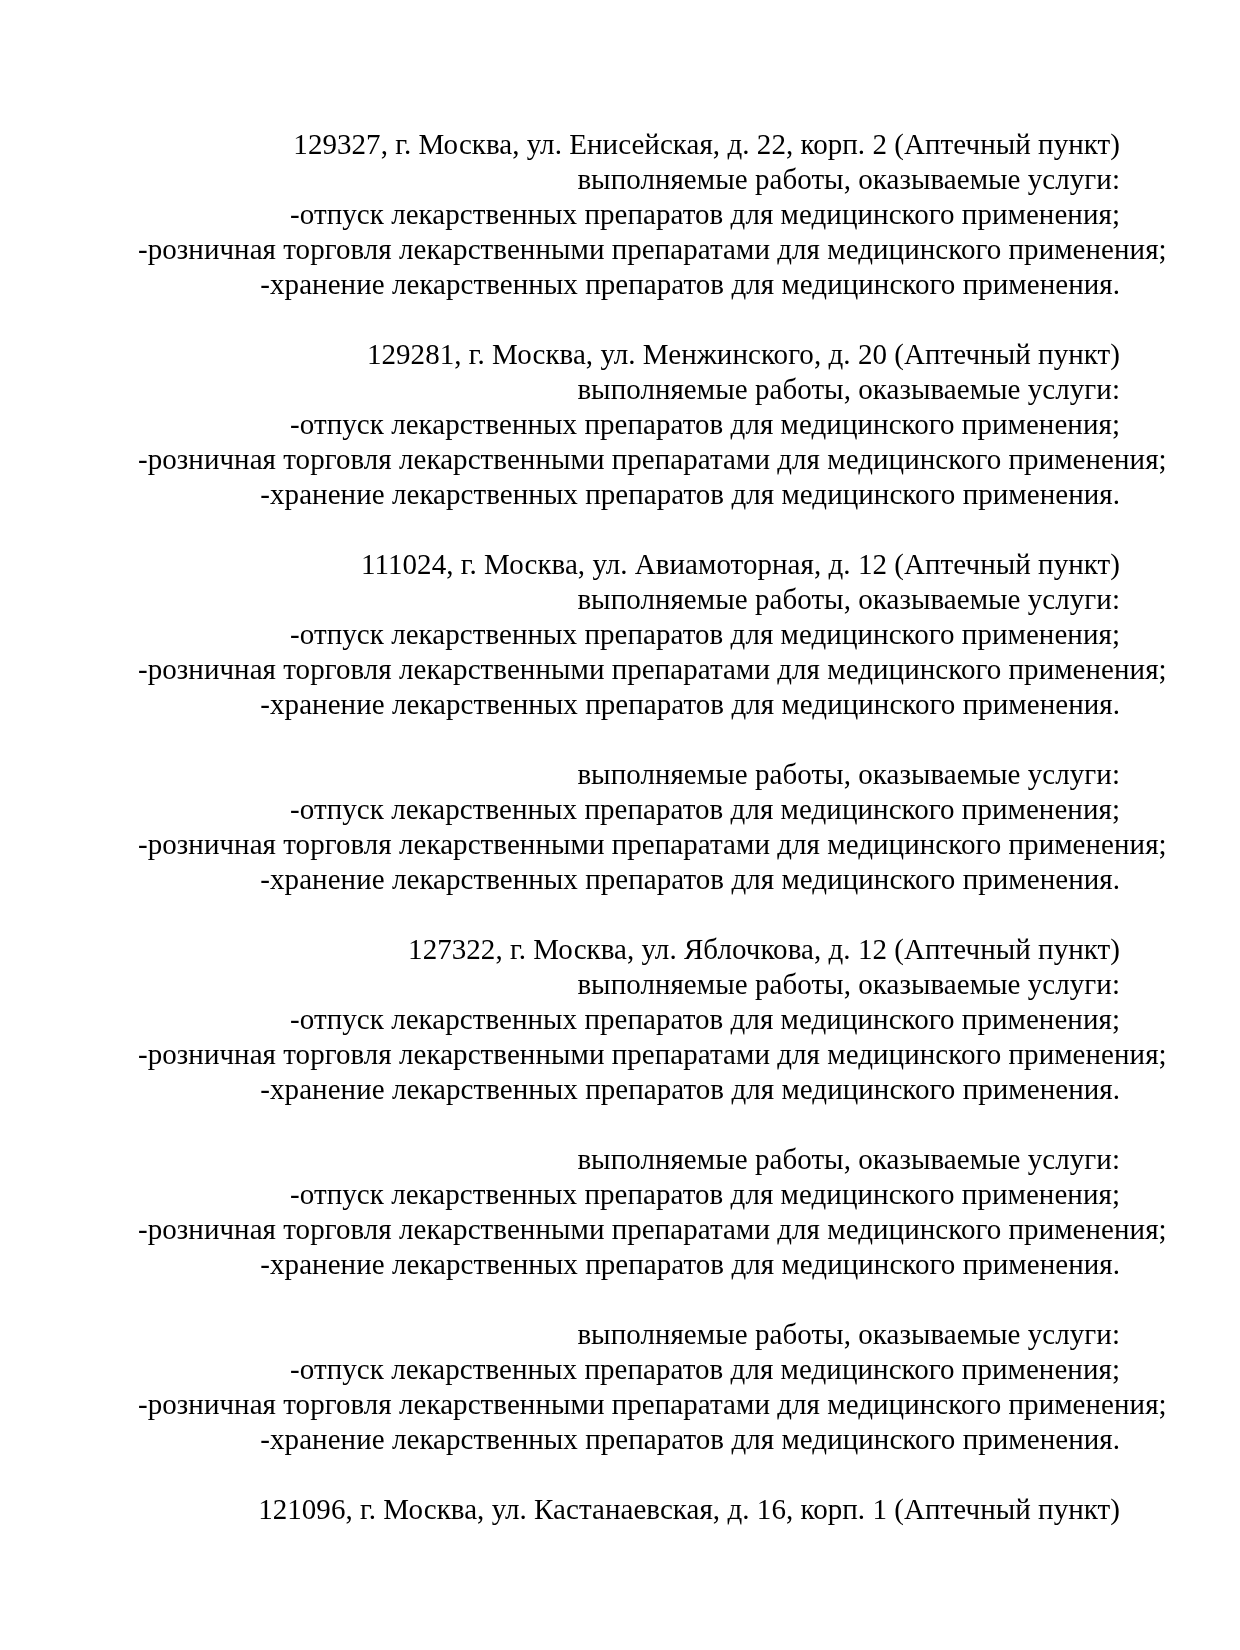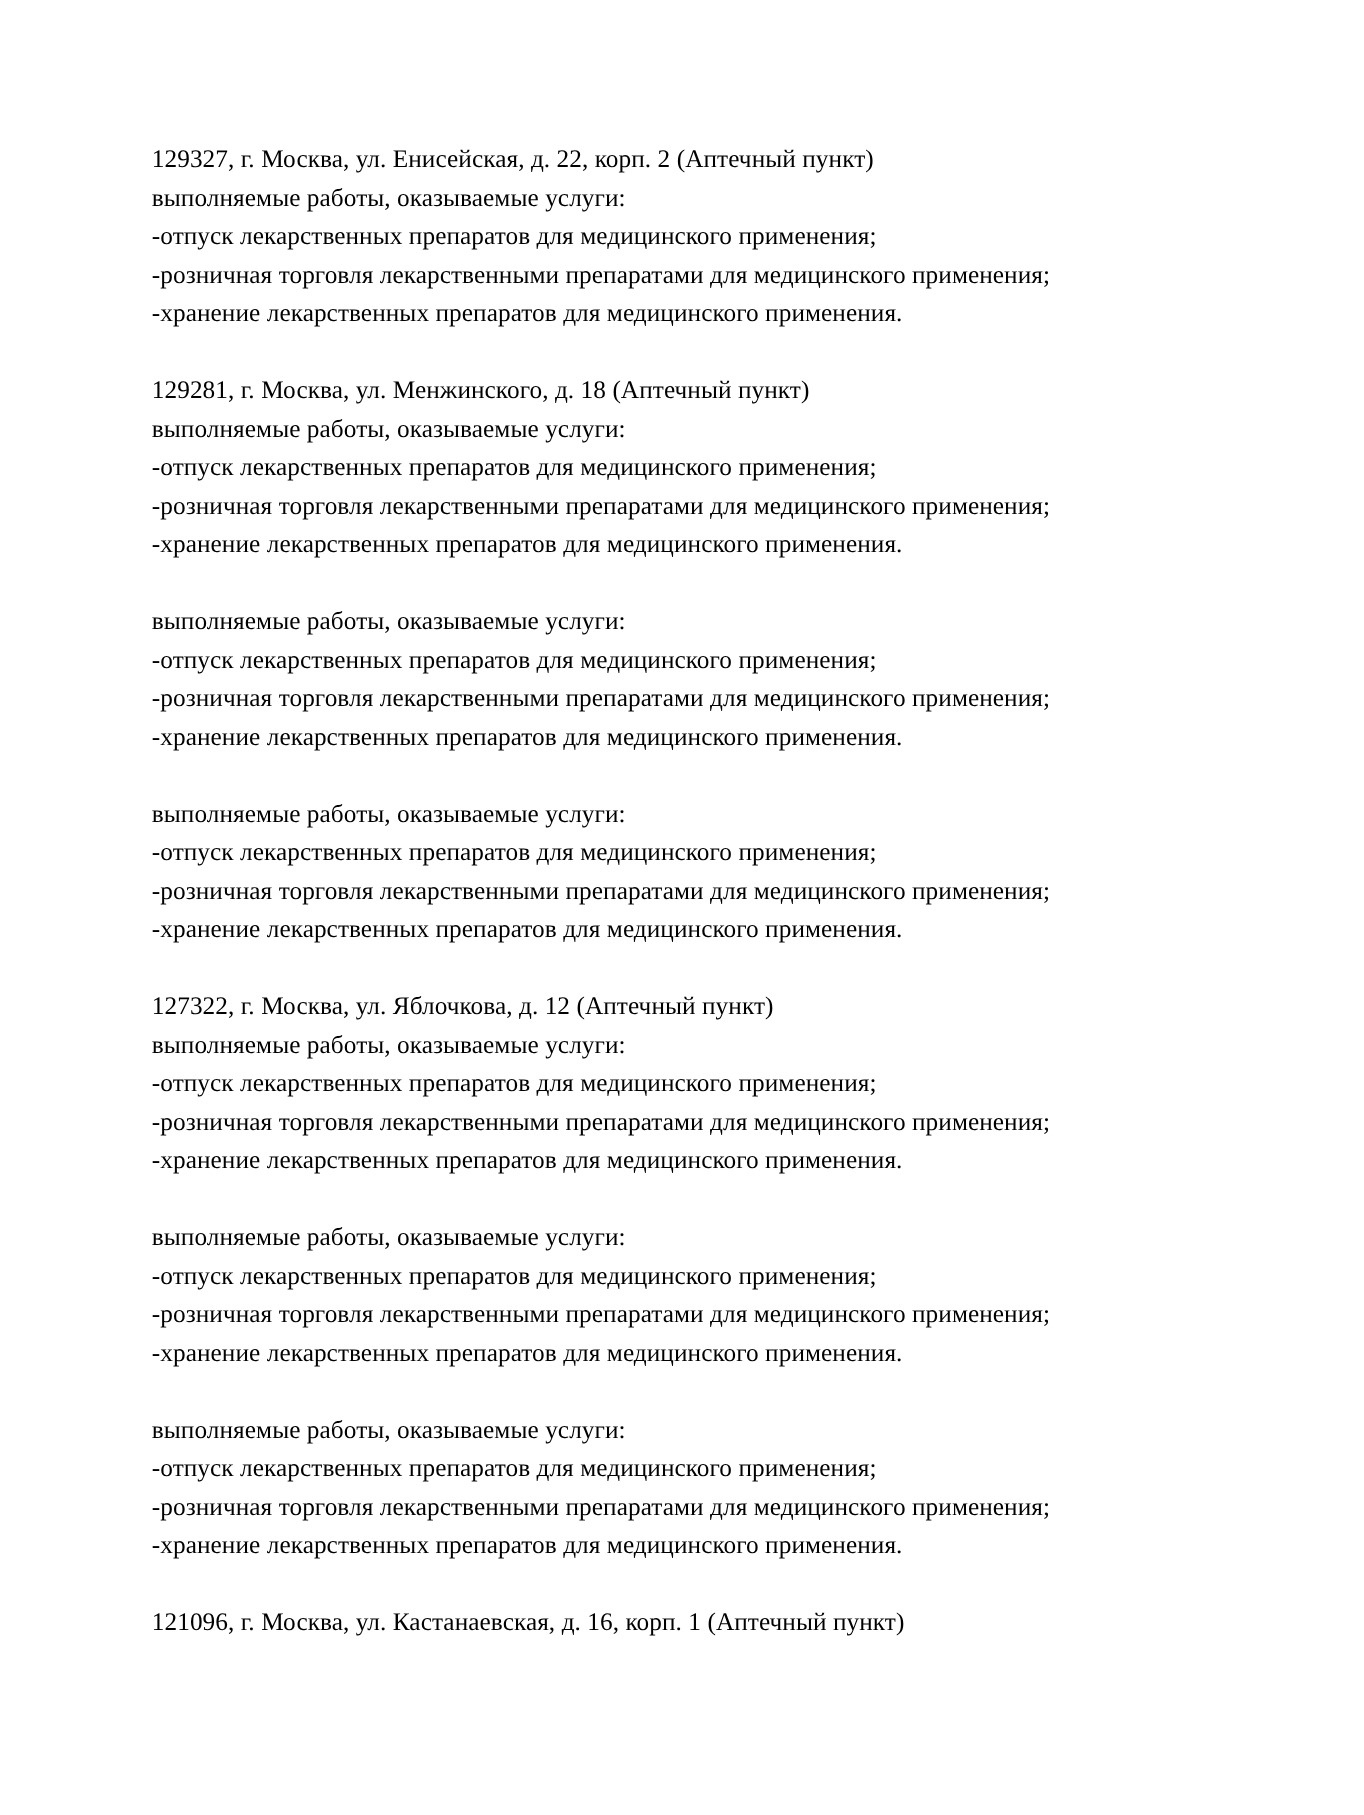--- a/index.html
+++ b/index.html
@@ -34,24 +34,25 @@
   .entry {
     margin: 0 0 35px 0;
   }
 
   .entry:last-child {
     margin-bottom: 2px;
   }
 
   .line {
     display: block;
-    font-size: 23px;
+    font-size: 29px;
     line-height: 35px;
     letter-spacing: 0.05px;
     white-space: nowrap;
+    text-align: right;
   }
 
   .line-address {
     
   }
 
   .line-heading {
     
   }
 
@@ -67,28 +68,29 @@
 
     <div class="entry">
       <span class="line line-address">129327, г. Москва, ул. Енисейская, д. 22, корп. 2 (Аптечный пункт)</span>
       <span class="line line-heading">выполняемые работы, оказываемые услуги:</span>
       <span class="line line-service">-отпуск лекарственных препаратов для медицинского применения;</span>
       <span class="line line-service">-розничная торговля лекарственными препаратами для медицинского применения;</span>
       <span class="line line-service">-хранение лекарственных препаратов для медицинского применения.</span>
     </div>
 
     <div class="entry">
-      <span class="line line-address">129281, г. Москва, ул. Менжинского, д. 18 (Аптечный пункт)</span>
+      <span class="line line-address">129281, г. Москва, ул. Менжинского, д. 20 (Аптечный пункт)</span>
       <span class="line line-heading">выполняемые работы, оказываемые услуги:</span>
       <span class="line line-service">-отпуск лекарственных препаратов для медицинского применения;</span>
       <span class="line line-service">-розничная торговля лекарственными препаратами для медицинского применения;</span>
       <span class="line line-service">-хранение лекарственных препаратов для медицинского применения.</span>
     </div>
 
     <div class="entry">
+      <span class="line line-address">111024, г. Москва, ул. Авиамоторная, д. 12 (Аптечный пункт)</span>
       <span class="line line-heading">выполняемые работы, оказываемые услуги:</span>
       <span class="line line-service">-отпуск лекарственных препаратов для медицинского применения;</span>
       <span class="line line-service">-розничная торговля лекарственными препаратами для медицинского применения;</span>
       <span class="line line-service">-хранение лекарственных препаратов для медицинского применения.</span>
     </div>
 
     <div class="entry">
       <span class="line line-heading">выполняемые работы, оказываемые услуги:</span>
       <span class="line line-service">-отпуск лекарственных препаратов для медицинского применения;</span>
       <span class="line line-service">-розничная торговля лекарственными препаратами для медицинского применения;</span>

